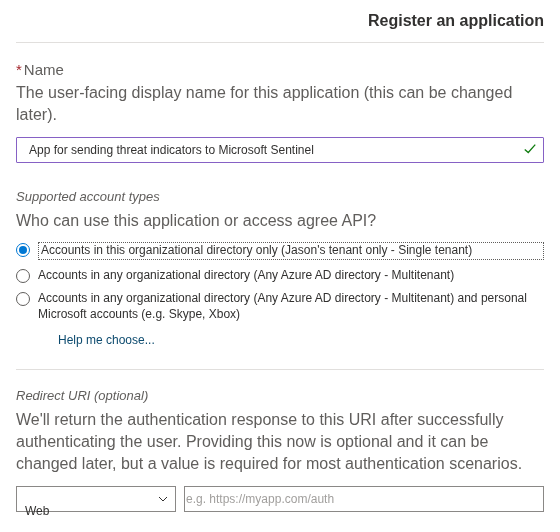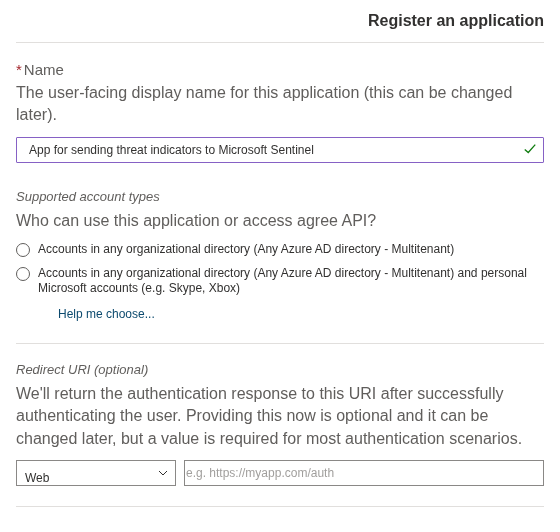--- a/index.html
+++ b/index.html
@@ -118,22 +118,22 @@
     gap: 8px;
     margin-top: 8px;
     margin-bottom: 20px;
   }
   .platform-select {
     position: relative;
     border: 1px solid #8a8886;
     height: 26px;
     width: 160px;
     display: flex;
-    align-items: flex-end;
-    padding: 11px 24px 0 8px;
+    align-items: flex-start;
+    padding: 17px 24px 0 8px;
     font-size: 12px;
     cursor: pointer;
   }
   .platform-select .chev {
     position: absolute;
     right: 6px;
     top: 6px;
     color: #323130;
     pointer-events: none;
   }
@@ -180,20 +180,24 @@
     <svg width="14" height="14" viewBox="0 0 16 16">
         <path fill="none" stroke="#107c10" stroke-width="1.5" d="M2 8.5 L6 12 L14 3"></path>
       </svg>
   </span>
 </div>
 
 <div class="section-title">Supported account types</div>
 <div class="desc">Who can use this application or access agree API?</div>
 
 <div class="radio-group">
+  <div class="radio-row selected">
+    <div class="circle"></div>
+    <span class="rlabel">Accounts in this organizational directory only (Jason's tenant only - Single tenant)</span>
+  </div>
   <div class="radio-row">
     <div class="circle"></div>
     <span class="rlabel">Accounts in any organizational directory (Any Azure AD directory - Multitenant)</span>
   </div>
   <div class="radio-row">
     <div class="circle"></div>
     <span class="rlabel">Accounts in any organizational directory (Any Azure AD directory - Multitenant) and personal Microsoft accounts (e.g. Skype, Xbox)</span>
   </div>
 </div>
 

